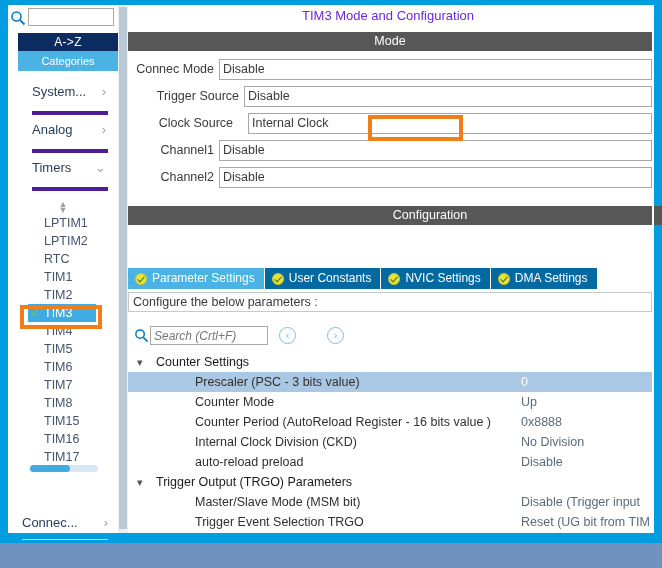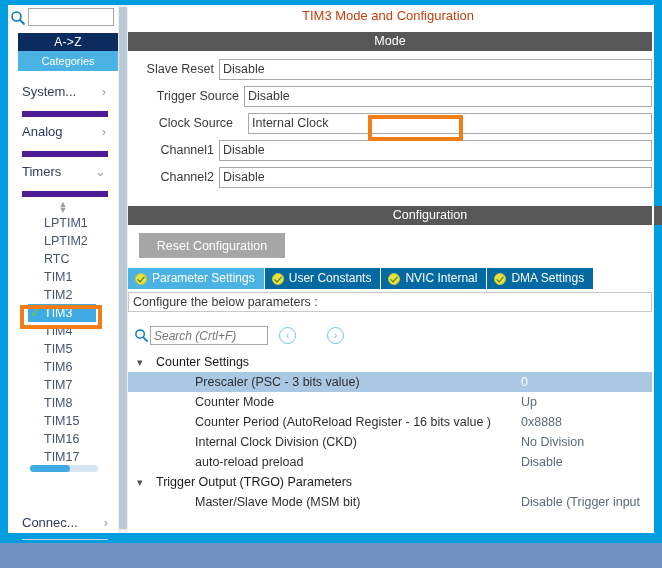--- a/index.html
+++ b/index.html
@@ -94,22 +94,22 @@
   }
 
   .sb-groups {
     position: absolute;
     left: 0; top: 72px;
     width: 108px;
   }
   .sb-group {
     position: relative;
     height: 34px;
-    border-bottom: 6px solid #4c1d95;
-    margin: 0 8px 0 14px;
+    border-bottom: 4px solid #4c1d95;
+    margin: 0 8px 0 24px;
   }
   .sb-group-label {
     position: absolute;
     left: 0; top: 7px;
     font-size: 13px;
     color: #2b3b5c;
   }
   .sb-group-arrow {
     position: absolute;
     right: 2px; top: 7px;
@@ -223,21 +223,21 @@
     height: 528px;
     background: #ffffff;
     box-sizing: border-box;
   }
   .panel-title {
     position: absolute;
     left: 0; top: 3px;
     width: 520px;
     text-align: center;
     font-size: 13px;
-    color: #c2410c;
+    color: #6d28d9;
   }
   .bar-dark {
     position: absolute;
     left: 0;
     width: 524px;
     height: 19px;
     background: #575757;
     color: #ffffff;
     font-size: 12.5px;
     text-align: center;
@@ -528,21 +528,21 @@
       <div class="orange-box" style="left:12px; top:300px; width:82px; height:24px;"></div>
 
       <div class="right">
 
         <div class="panel-title">TIM3 Mode and Configuration</div>
 
         <div class="bar-dark" id="modeBar">Mode</div>
 
         <div class="mode-form" id="modeForm">
             <div class="mf-row">
-              <span class="mf-label">Slave Reset</span>
+              <span class="mf-label">Connec Mode</span>
               <div class="mf-field">Disable</div>
             </div>
             <div class="mf-row wide">
               <span class="mf-label">Trigger Source</span>
               <div class="mf-field">Disable</div>
             </div>
             <div class="mf-row clk">
               <span class="mf-label">Clock Source</span>
               <div class="mf-field">Internal Clock</div>
             </div>
@@ -551,34 +551,33 @@
               <div class="mf-field">Disable</div>
             </div>
             <div class="mf-row">
               <span class="mf-label">Channel2</span>
               <div class="mf-field">Disable</div>
             </div>
           </div>
 
         <div class="bar-dark" id="confBar">Configuration</div>
 
-        <button class="reset-btn">Reset Configuration</button>
 
         <div class="tabs" id="tabs">
             <div class="tab active">
               <span class="tab-check"></span>
               <span>Parameter Settings</span>
             </div>
             <div class="tab">
               <span class="tab-check"></span>
               <span>User Constants</span>
             </div>
             <div class="tab">
               <span class="tab-check"></span>
-              <span>NVIC Internal</span>
+              <span>NVIC Settings</span>
             </div>
             <div class="tab">
               <span class="tab-check"></span>
               <span>DMA Settings</span>
             </div>
           </div>
 
         <div class="configure-bar">Configure the below parameters :</div>
 
         <div class="param-search-row">
@@ -613,20 +612,24 @@
             </div>
             <div class="prow">
               <span class="pname">auto-reload preload</span>
               <span class="pval">Disable</span>
             </div>
             <div class="pgroup"><span class="chev">▾</span><span>Trigger Output (TRGO) Parameters</span></div>
             <div class="prow">
               <span class="pname">Master/Slave Mode (MSM bit)</span>
               <span class="pval">Disable (Trigger input </span>
             </div>
+            <div class="prow">
+              <span class="pname">Trigger Event Selection TRGO</span>
+              <span class="pval">Reset (UG bit from TIM</span>
+            </div>
           </div>
 
         <div class="right-edge"></div>
       </div>
 
       <div class="orange-box" style="left:360px; top:110px; width:95px; height:26px;"></div>
 
     </div>
   </div>
 </div>

